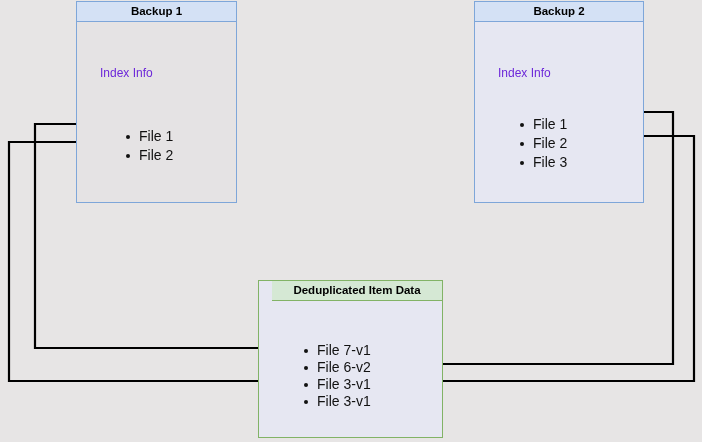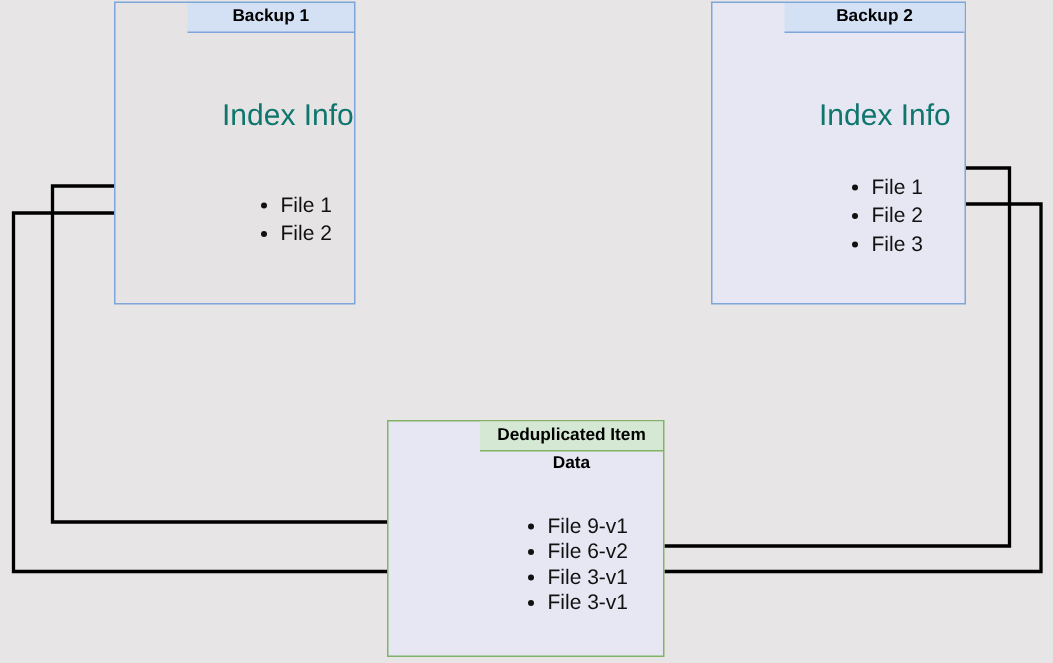--- a/index.html
+++ b/index.html
@@ -25,21 +25,20 @@
     left: 0; top: 0;
     width: 702px;
     height: 442px;
     pointer-events: none;
   }
   .node {
     position: absolute;
     box-sizing: border-box;
     border: 1px solid #7ea6d9;
     background: #e7e5e5;
-    padding-left: 48px;
   }
   .node.blue-a { background: #e5e3e4; }
   .node.blue-b { background: #e6e7f2; }
   .node.green  { border-color: #82b366; background: #e6e7f2; }
 
   .node-header {
     box-sizing: border-box;
     height: 20px;
     line-height: 19px;
     text-align: center;
@@ -55,22 +54,22 @@
     margin-left: 13px;
   }
 
   .node-body {
     position: relative;
     height: calc(100% - 20px);
   }
 
   .index-label {
     position: absolute;
-    font-size: 20px;
-    color: #0f766e;
+    font-size: 12px;
+    color: #6d28d9;
     white-space: nowrap;
   }
 
   .file-list {
     position: absolute;
     margin: 0;
     padding: 0;
     list-style: none;
   }
   .file-list li {
@@ -135,21 +134,21 @@
         <li>File 2</li>
         <li>File 3</li>
       </ul>
     </div>
   </div>
 
   <div class="node green" style="left:258px; top:280px; width:185px; height:158px;">
     <div class="node-header">Deduplicated Item Data</div>
     <div class="node-body">
       <ul class="file-list dedup-list" style="left:42px; top:41px;">
-        <li>File 9-v1</li>
+        <li>File 7-v1</li>
         <li>File 6-v2</li>
         <li>File 3-v1</li>
         <li>File 3-v1</li>
       </ul>
     </div>
   </div>
 
 </div>
 
 </body></html>

